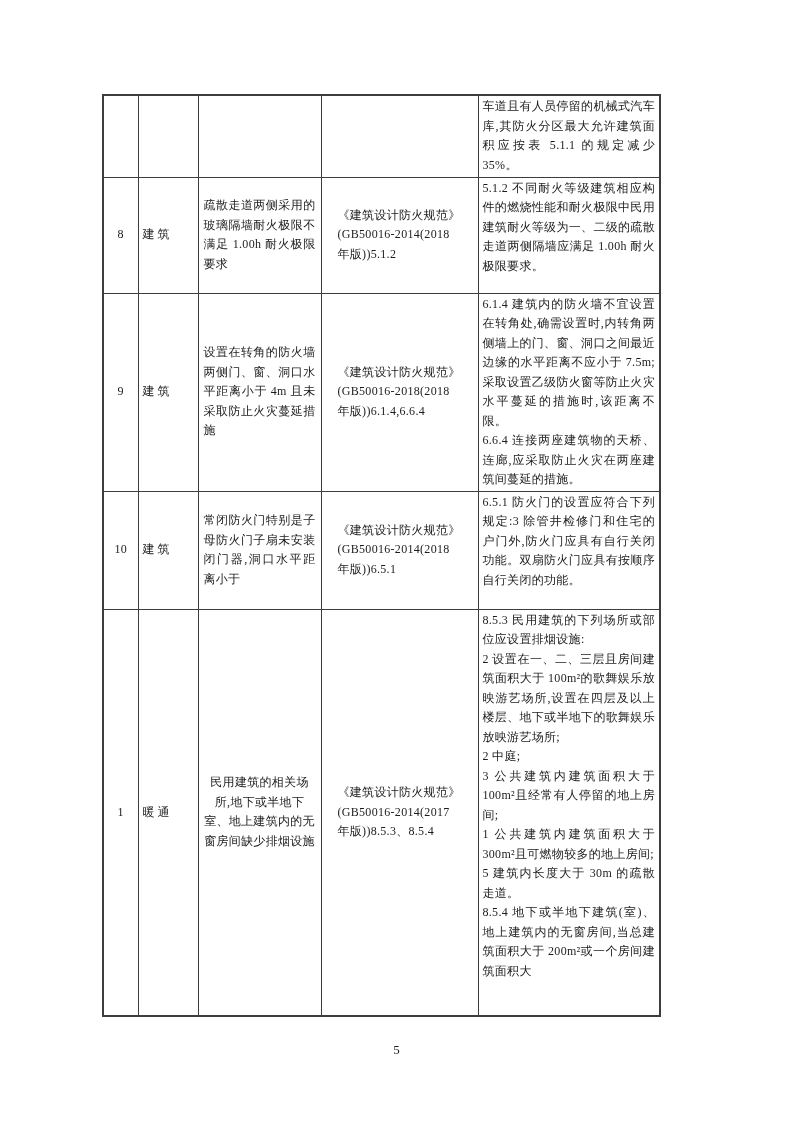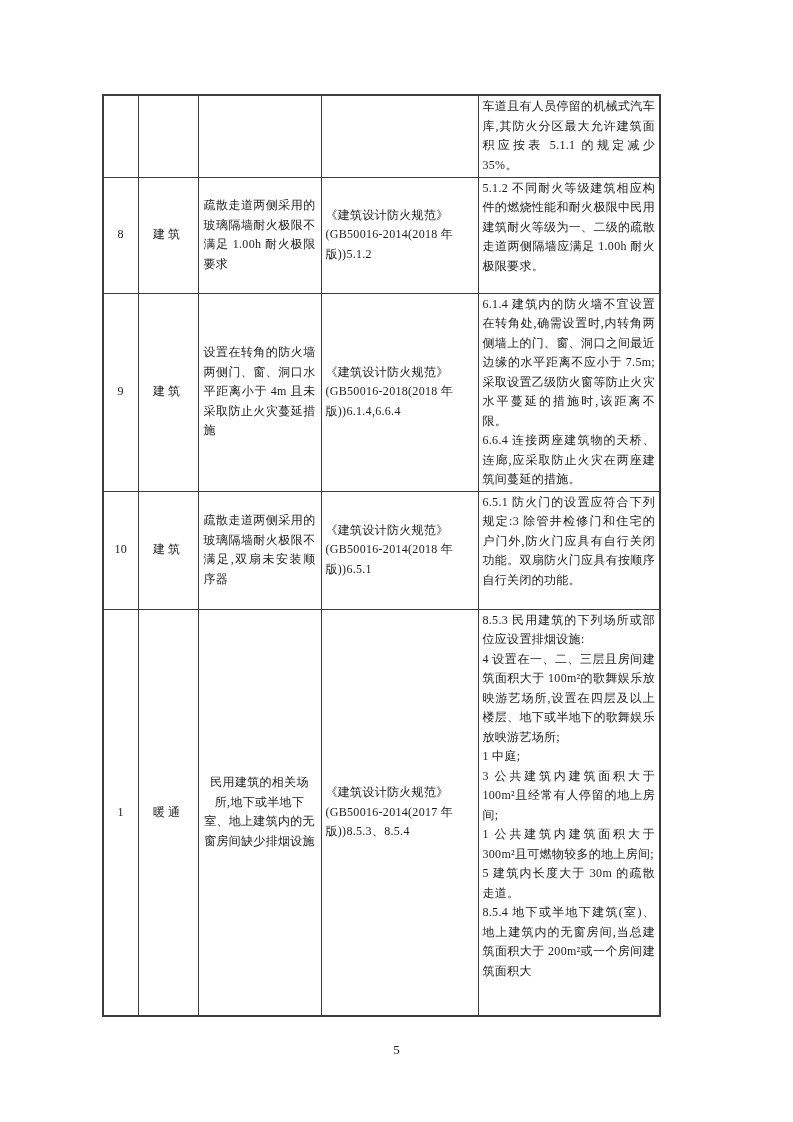--- a/index.html
+++ b/index.html
@@ -38,30 +38,30 @@
   td.cell {
     border: 1px solid #3d3d3d;
     padding: 1px 4px;
     overflow: hidden;
     vertical-align: middle;
   }
   td.cell-num {
     text-align: center;
   }
   td.cell-specialty {
-    text-align: center;
+    text-align: left;
     letter-spacing: 3px;
   }
   td.cell-desc {
     text-align: justify;
     padding: 18px 5px;
   }
   td.cell-ref {
     text-align: left;
-    padding: 2px 4px;
+    padding: 2px 16px;
   }
   td.cell-provision {
     vertical-align: top;
     text-align: justify;
     padding: 1px 4px;
   }
   .para { margin: 0; }
 
   
   tbody tr:nth-child(1) { height: 82px; }
@@ -121,35 +121,35 @@
           <td class="cell cell-desc">设置在转角的防火墙两侧门、窗、洞口水平距离小于 4m 且未采取防止火灾蔓延措施</td>
           <td class="cell cell-ref">《建筑设计防火规范》(GB50016-2018(2018 年版))6.1.4,6.6.4</td>
           <td class="cell cell-provision">
             <div class="para">6.1.4 建筑内的防火墙不宜设置在转角处,确需设置时,内转角两侧墙上的门、窗、洞口之间最近边缘的水平距离不应小于 7.5m;采取设置乙级防火窗等防止火灾水平蔓延的措施时,该距离不限。</div>
             <div class="para">6.6.4 连接两座建筑物的天桥、连廊,应采取防止火灾在两座建筑间蔓延的措施。</div>
           </td>
         </tr>
         <tr>
           <td class="cell cell-num">10</td>
           <td class="cell cell-specialty">建筑</td>
-          <td class="cell cell-desc">疏散走道两侧采用的玻璃隔墙耐火极限不满足,双扇未安装顺序器</td>
+          <td class="cell cell-desc">常闭防火门特别是子母防火门子扇未安装闭门器,洞口水平距离小于</td>
           <td class="cell cell-ref">《建筑设计防火规范》(GB50016-2014(2018 年版))6.5.1</td>
           <td class="cell cell-provision">
             <div class="para">6.5.1 防火门的设置应符合下列规定:3 除管井检修门和住宅的户门外,防火门应具有自行关闭功能。双扇防火门应具有按顺序自行关闭的功能。</div>
           </td>
         </tr>
         <tr>
           <td class="cell cell-num">1</td>
           <td class="cell cell-specialty">暖通</td>
           <td class="cell cell-desc">民用建筑的相关场所,地下或半地下室、地上建筑内的无窗房间缺少排烟设施</td>
           <td class="cell cell-ref">《建筑设计防火规范》(GB50016-2014(2017 年版))8.5.3、8.5.4</td>
           <td class="cell cell-provision">
             <div class="para">8.5.3 民用建筑的下列场所或部位应设置排烟设施:</div>
-            <div class="para">4 设置在一、二、三层且房间建筑面积大于 100m²的歌舞娱乐放映游艺场所,设置在四层及以上楼层、地下或半地下的歌舞娱乐放映游艺场所;</div>
-            <div class="para">1 中庭;</div>
+            <div class="para">2 设置在一、二、三层且房间建筑面积大于 100m²的歌舞娱乐放映游艺场所,设置在四层及以上楼层、地下或半地下的歌舞娱乐放映游艺场所;</div>
+            <div class="para">2 中庭;</div>
             <div class="para">3 公共建筑内建筑面积大于 100m²且经常有人停留的地上房间;</div>
             <div class="para">1 公共建筑内建筑面积大于 300m²且可燃物较多的地上房间;</div>
             <div class="para">5 建筑内长度大于 30m 的疏散走道。</div>
             <div class="para">8.5.4 地下或半地下建筑(室)、地上建筑内的无窗房间,当总建筑面积大于 200m²或一个房间建筑面积大</div>
           </td>
         </tr>
       </tbody>
   </table>
 
   <div class="page-number">5</div>

